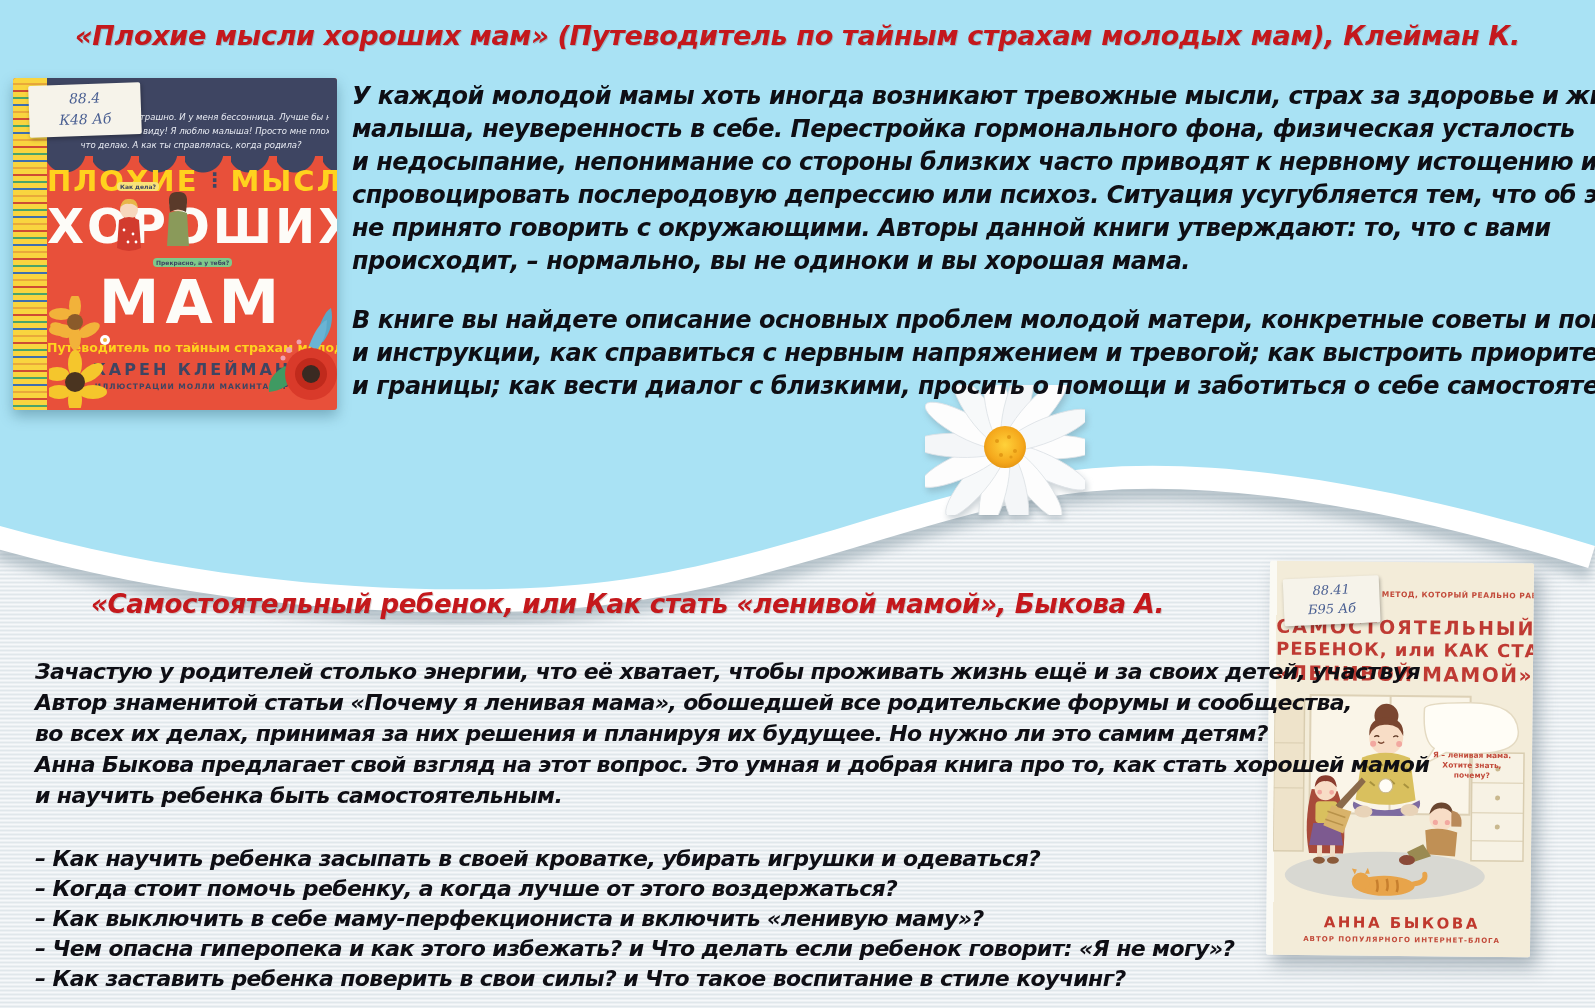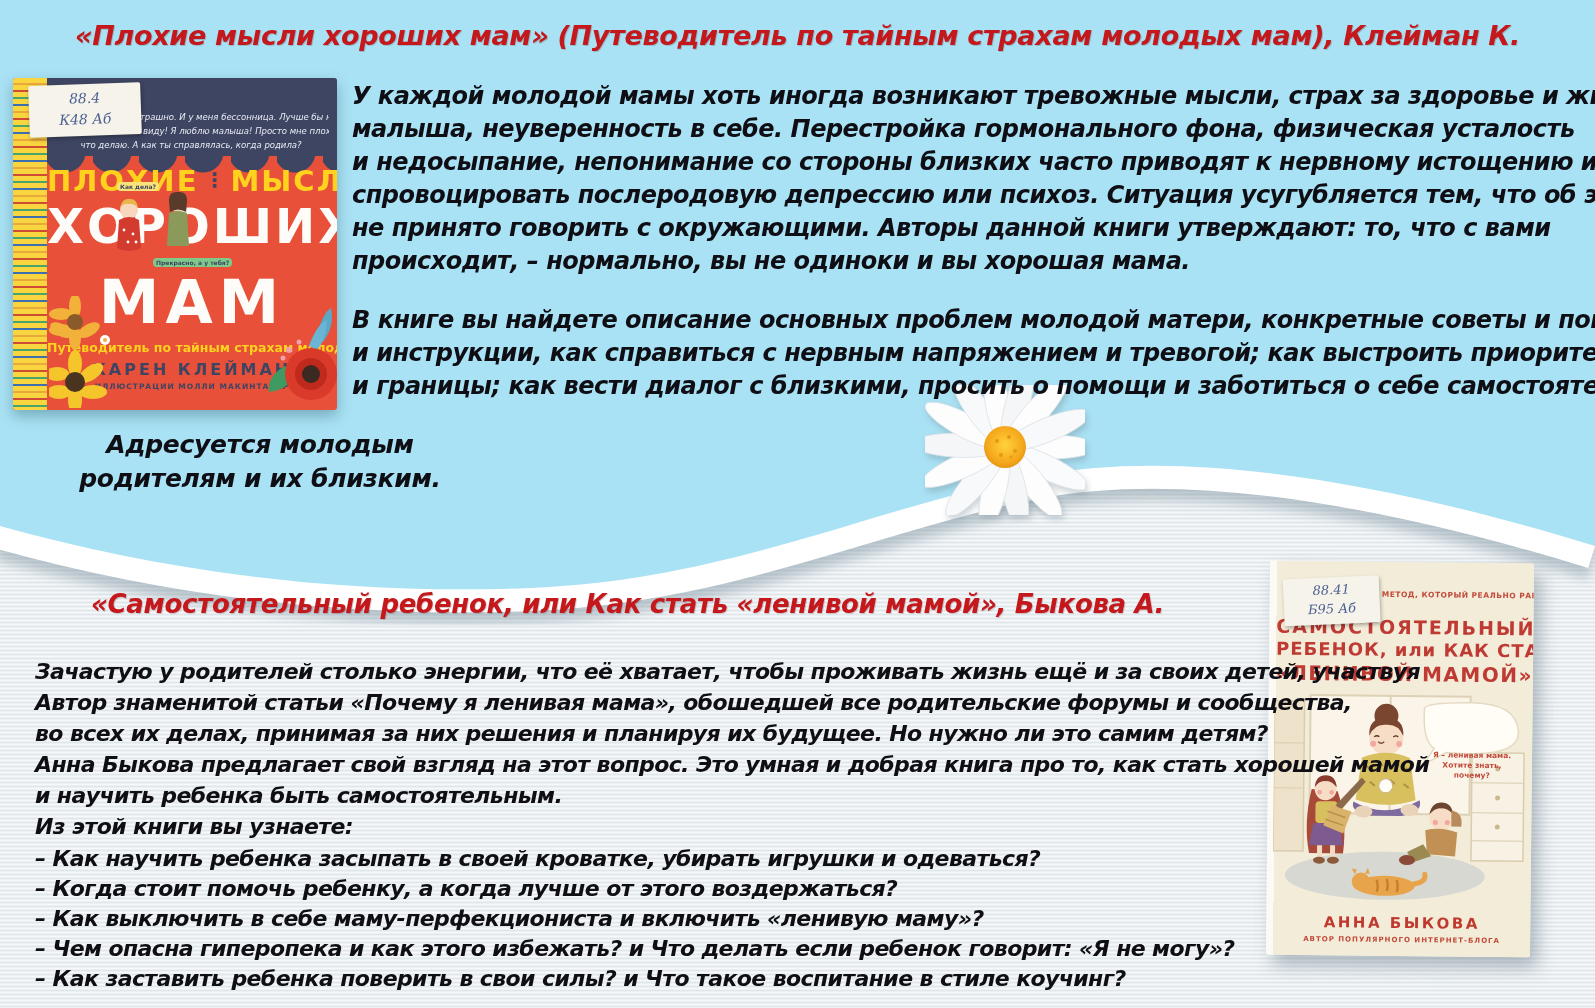--- a/index.html
+++ b/index.html
@@ -246,36 +246,31 @@
     <div>не принято говорить с окружающими. Авторы данной книги утверждают: то, что с вами</div>
     <div>происходит, – нормально, вы не одиноки и вы хорошая мама.</div>
   </div>
 
   <div class="body-lines para2">
     <div>В книге вы найдете описание основных проблем молодой матери, конкретные советы и пошаговые</div>
     <div>и инструкции, как справиться с нервным напряжением и тревогой; как выстроить приоритеты</div>
     <div>и границы; как вести диалог с близкими, просить о помощи и заботиться о себе самостоятельно.</div>
   </div>
 
-  <div class="body-lines address">
-    <div>Адресуется молодым</div>
-    <div>родителям и их близким.</div>
-  </div>
 
   <div class="sec-title title2">«Самостоятельный ребенок, или Как стать «ленивой мамой», Быкова А.</div>
 
   <div class="body-lines para3">
     <div>Зачастую у родителей столько энергии, что её хватает, чтобы проживать жизнь ещё и за своих детей, участвуя</div>
     <div>Автор знаменитой статьи «Почему я ленивая мама», обошедшей все родительские форумы и сообщества,</div>
     <div>во всех их делах, принимая за них решения и планируя их будущее. Но нужно ли это самим детям?</div>
     <div>Анна Быкова предлагает свой взгляд на этот вопрос. Это умная и добрая книга про то, как стать хорошей мамой</div>
     <div>и научить ребенка быть самостоятельным.</div>
   </div>
 
-  <div class="body-lines list-intro">Из этой книги вы узнаете:</div>
 
   <div class="body-lines bullets">
     <div>– Как научить ребенка засыпать в своей кроватке, убирать игрушки и одеваться?</div>
     <div>– Когда стоит помочь ребенку, а когда лучше от этого воздержаться?</div>
     <div>– Как выключить в себе маму-перфекциониста и включить «ленивую маму»?</div>
     <div>– Чем опасна гиперопека и как этого избежать? и Что делать если ребенок говорит: «Я не могу»?</div>
     <div>– Как заставить ребенка поверить в свои силы? и Что такое воспитание в стиле коучинг?</div>
   </div>
 
   <div class="cover2">

